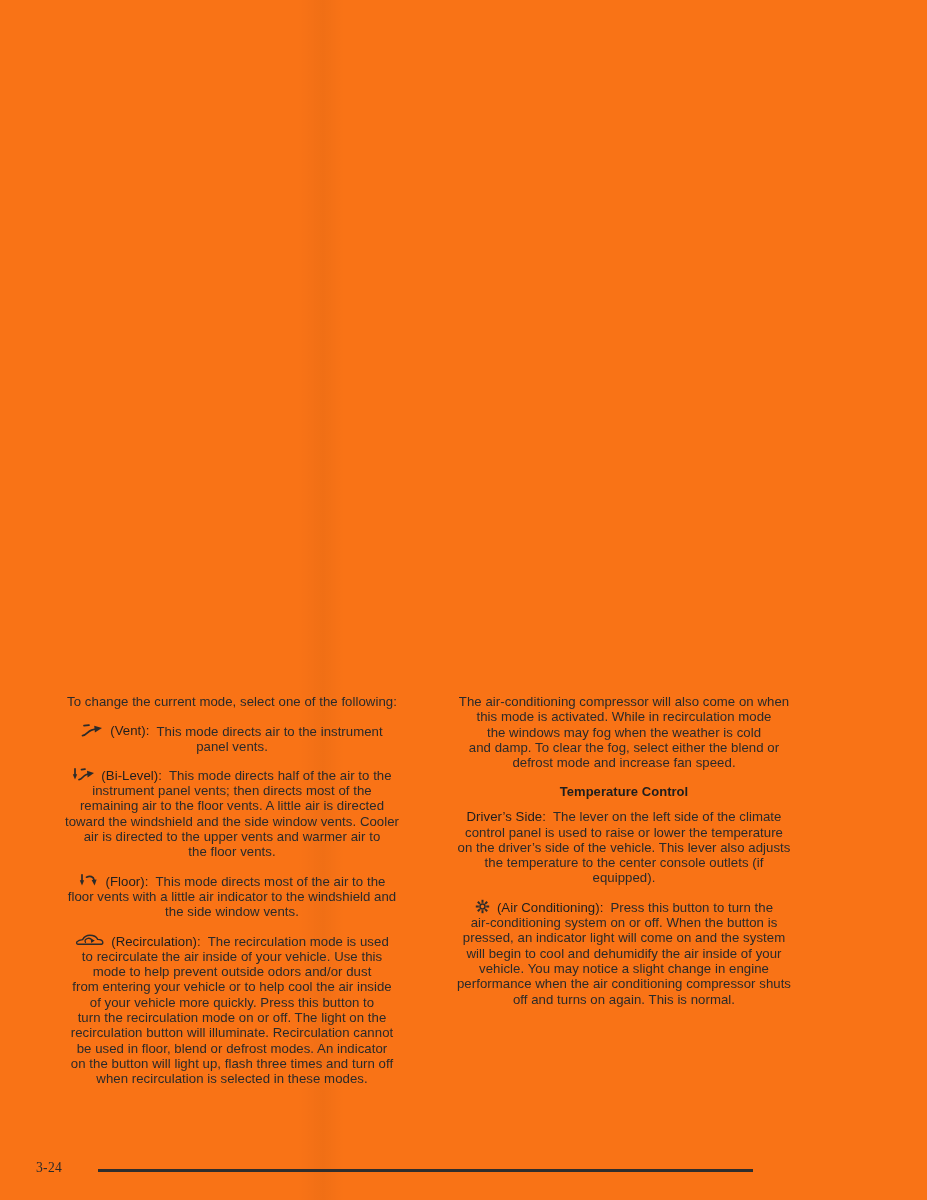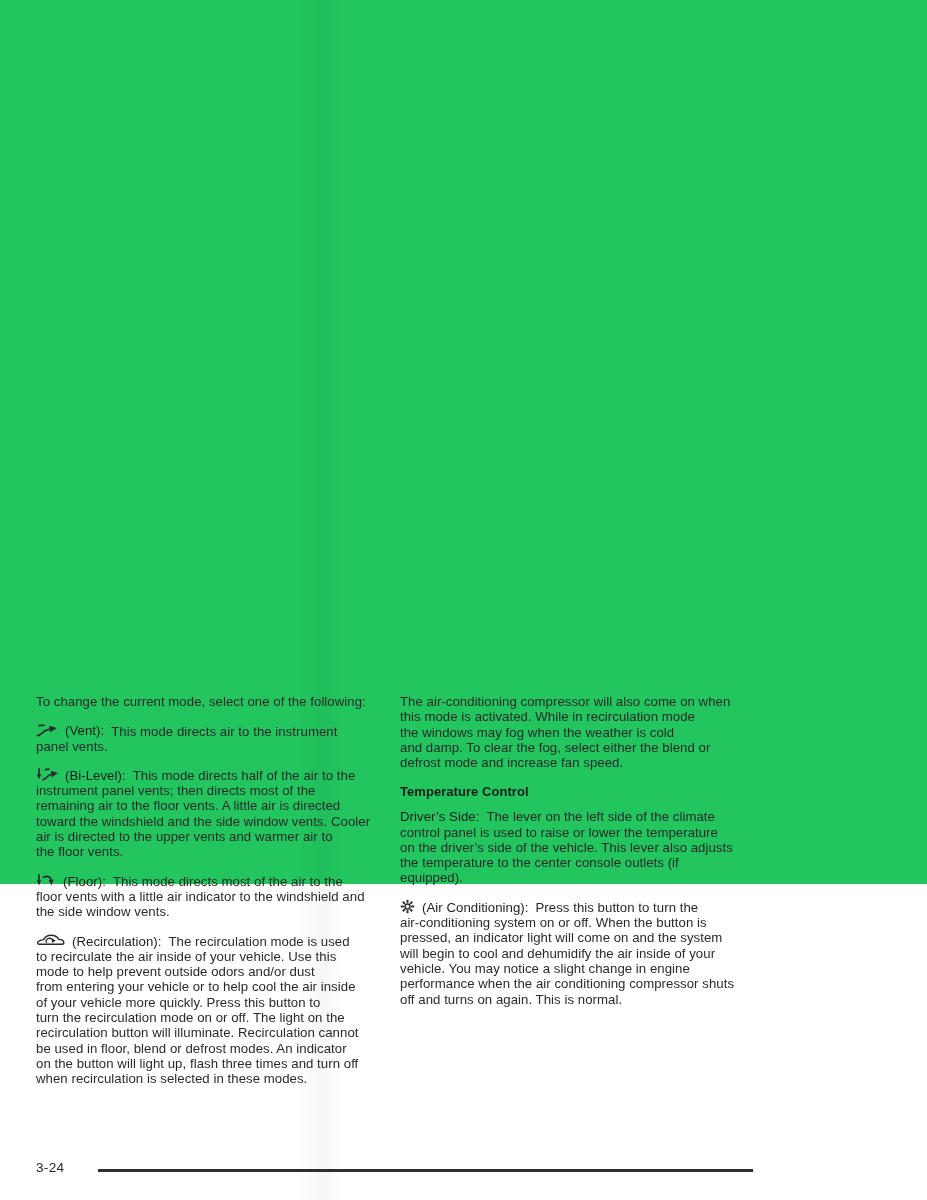--- a/index.html
+++ b/index.html
@@ -4,23 +4,24 @@
 <style>
   html, body { margin: 0; padding: 0; }
   body {
     width: 927px; height: 1200px;
     background: #ffffff;
     font-family: "Liberation Sans", "DejaVu Sans", sans-serif;
     overflow: hidden;
   }
   .page {
     position: relative;
-    width: 927px; height: 884px;
-    background: #22c55e;
+    width: 927px; height: 1200px;
+    background: #f97316;
     color: #2a2a2a;
+    text-align: center;
   }
   .gutter-shadow {
     position: absolute;
     left: 298px; top: 0;
     width: 46px; height: 1200px;
     background: linear-gradient(to right,
       rgba(0,0,0,0) 0%,
       rgba(0,0,0,0.028) 42%,
       rgba(0,0,0,0.034) 55%,
       rgba(0,0,0,0) 100%);
@@ -28,21 +29,21 @@
   }
   .col {
     position: absolute;
     top: 694px;
     width: 392px;
     font-size: 13.2px;
     line-height: 15.3px;
     letter-spacing: 0.05px;
   }
   .col-left  { left: 36px; }
-  .col-right { left: 400px; }
+  .col-right { left: 428px; }
   .para { margin: 0 0 13.5px 0; }
   .para:last-child { margin-bottom: 0; }
   .lead {
     font-weight: normal;
     color: #1e1e1e;
     margin-right: 7px;
   }
   .body-text { white-space: pre; }
   .subheading {
     font-weight: bold;
@@ -58,20 +59,21 @@
   }
   .mode-icon svg { display: block; }
   .icon-stroke { stroke: #2b2b2b; fill: none; stroke-width: 1.7; stroke-linecap: round; }
   .icon-fill { fill: #2b2b2b; stroke: none; }
   .page-number {
     position: absolute;
     left: 36px; top: 1160px;
     font-size: 13.6px;
     color: #2a2a2a;
     letter-spacing: 0.3px;
+    font-family: Liberation Serif, serif;
   }
   .footer-rule {
     position: absolute;
     left: 98px; top: 1169px;
     width: 655px; height: 3px;
     background: #2e2e2e;
   }
 </style>
 </head>
 <body>

